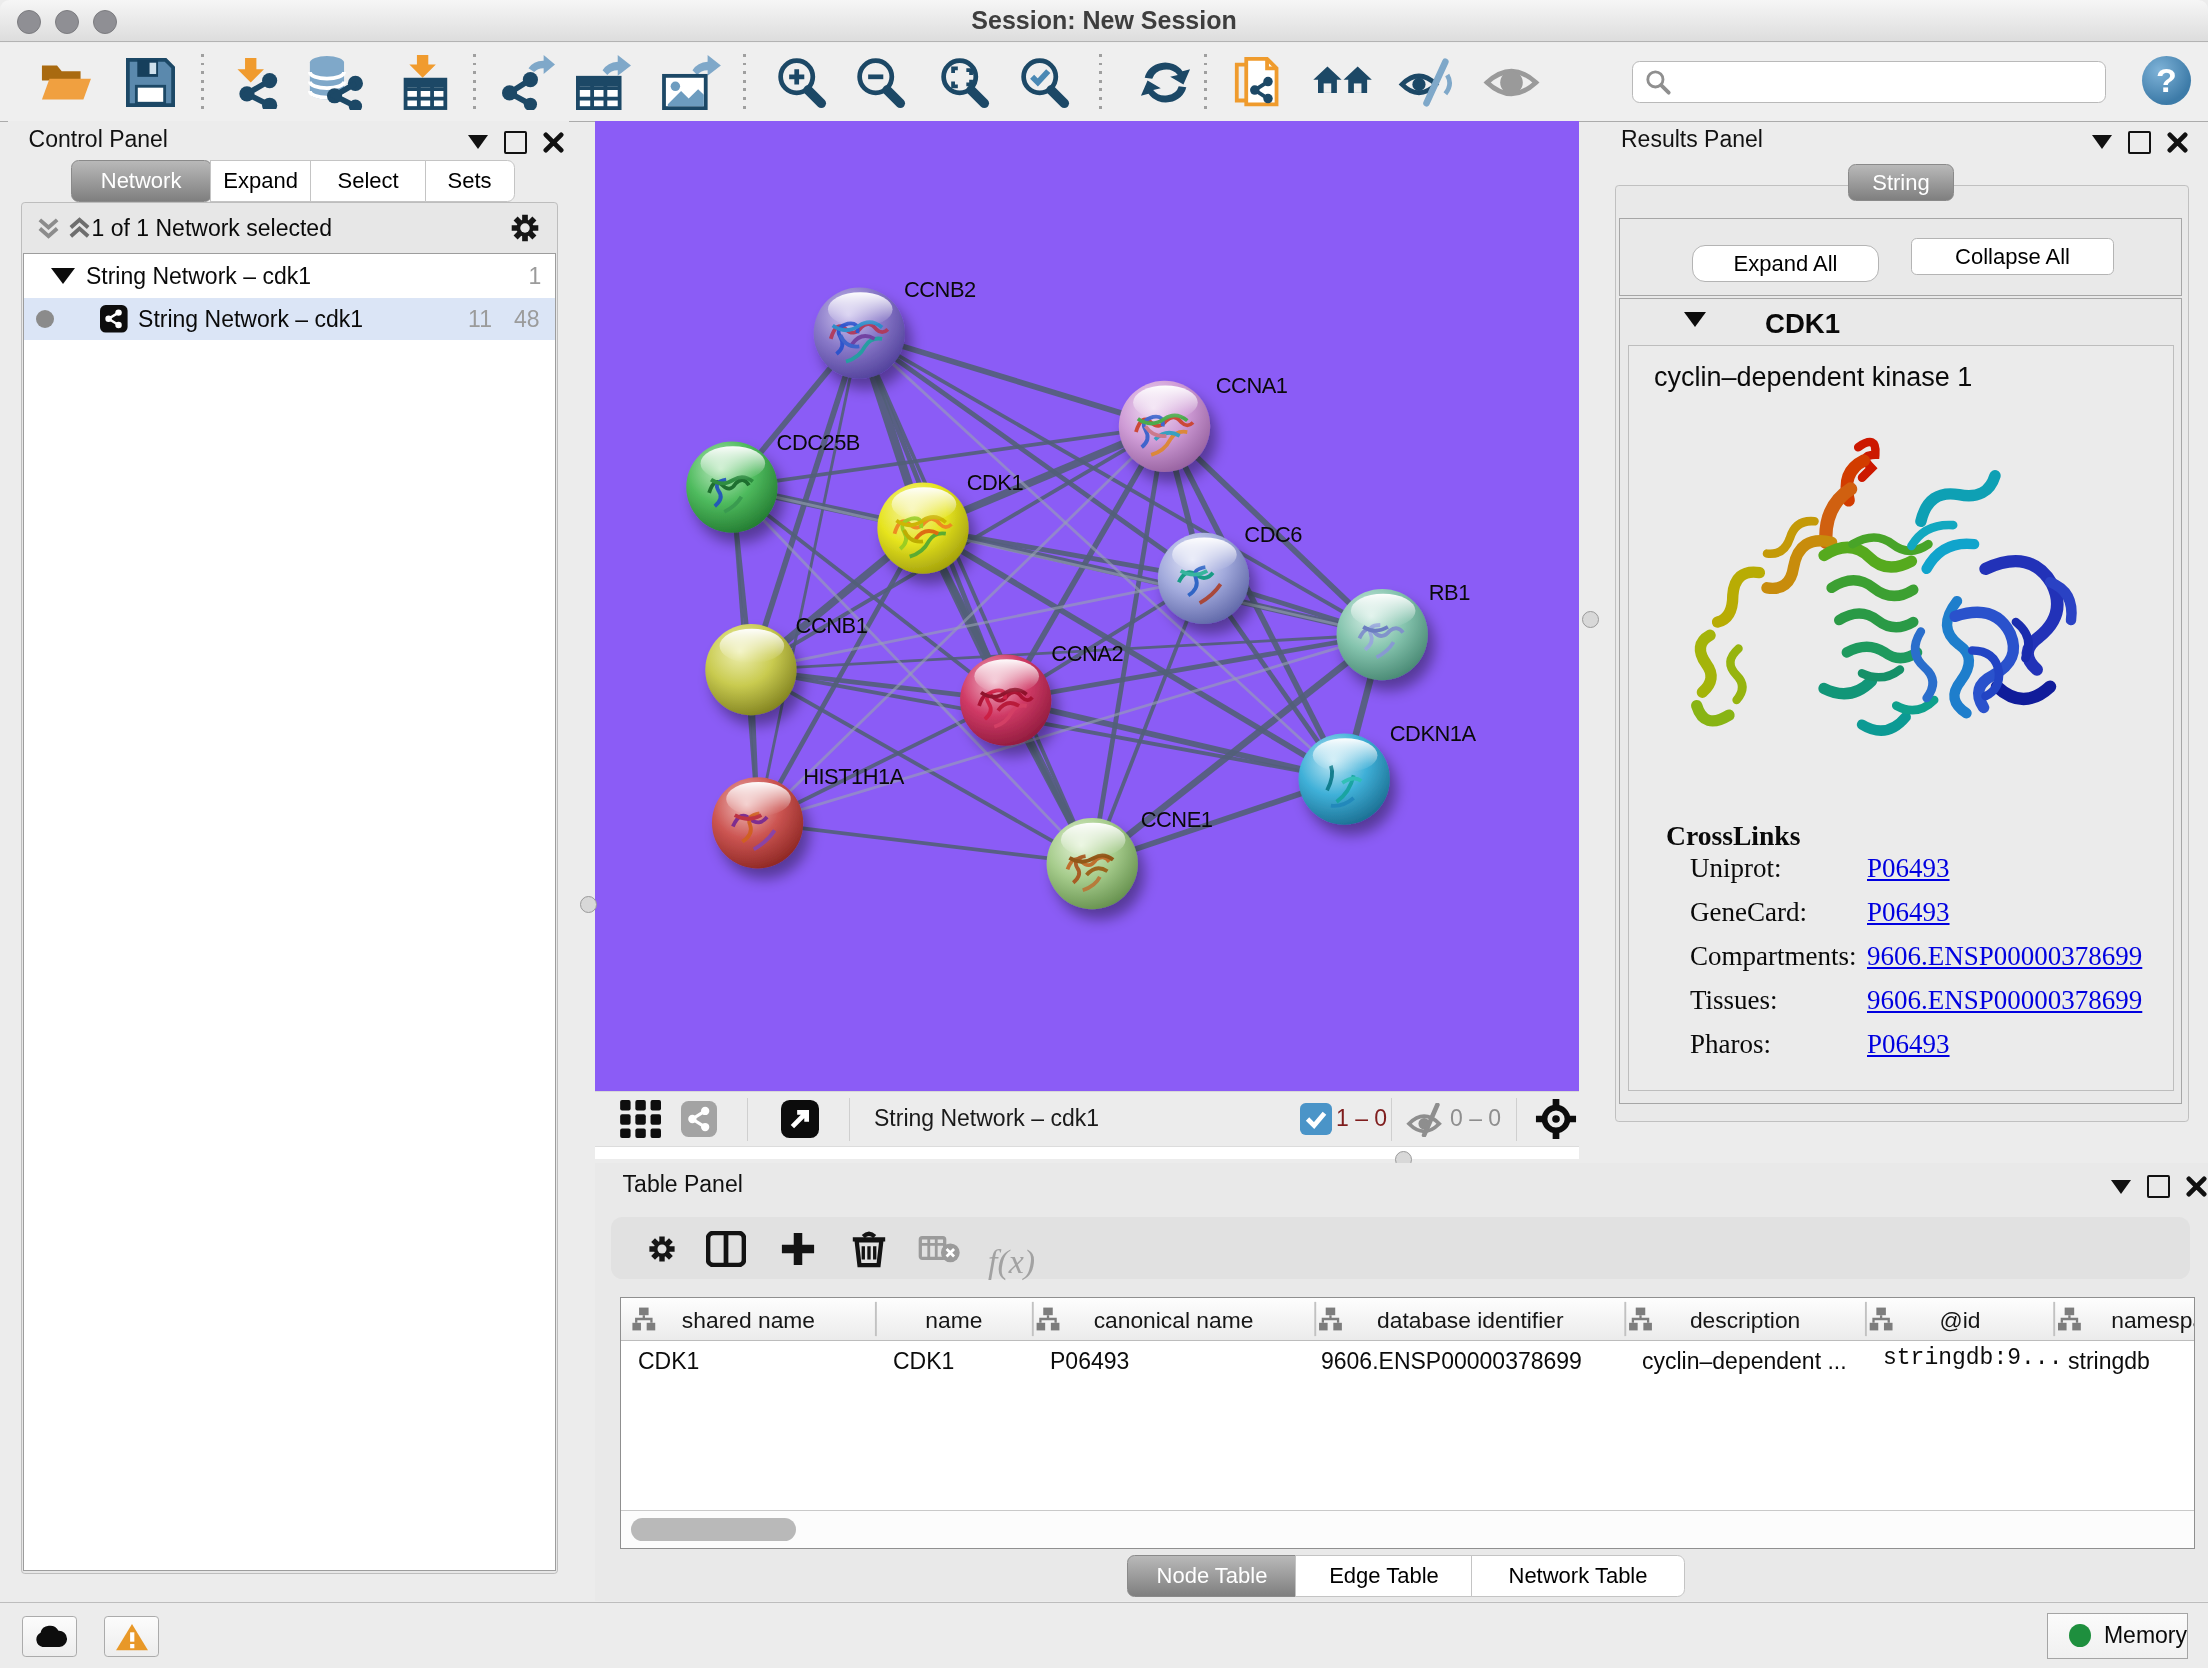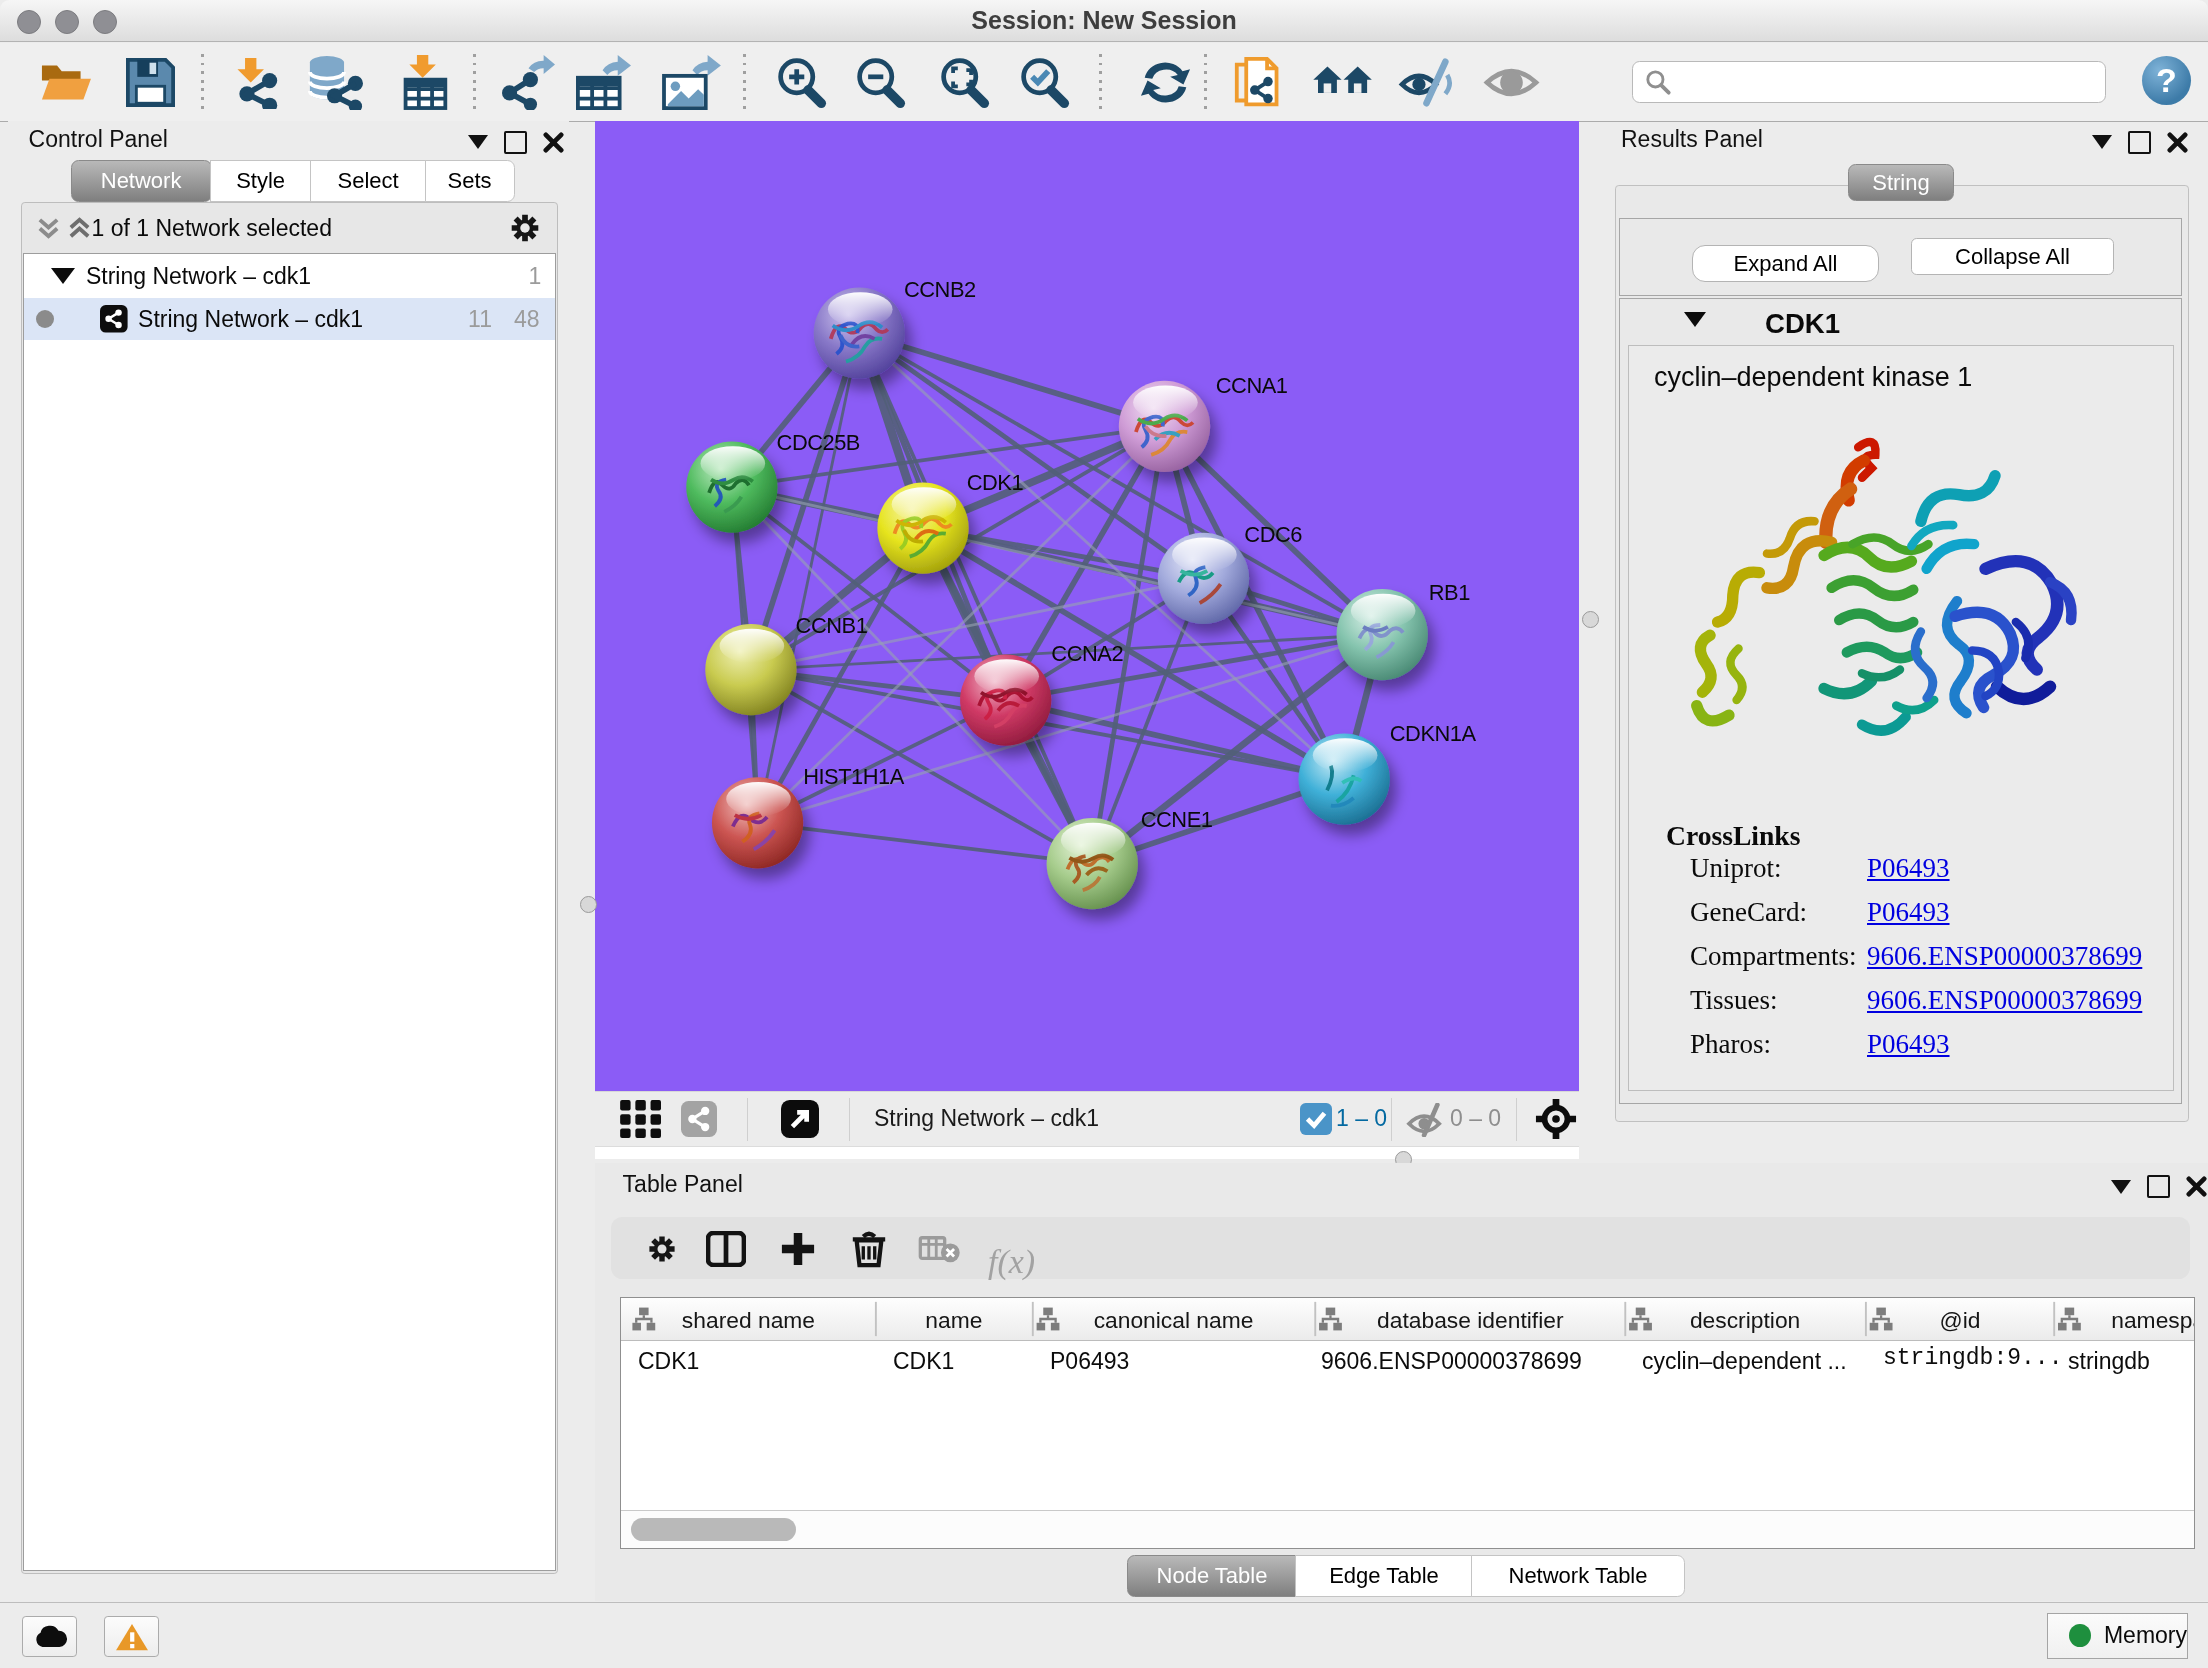--- a/index.html
+++ b/index.html
@@ -235,21 +235,21 @@
     <div class="abs phead" style="left:21px;top:4.8px;">Control Panel</div>
     <div class="winbtns" style="left:460px;top:9.5px;">
       <div class="wb-tri"></div>
       <div class="wb-sq"></div>
       <svg width="21" height="21" viewBox="0 0 22 22">
         <path d="M3 3 L19 19 M19 3 L3 19" stroke="#111" stroke-width="5" stroke-linecap="round"></path>
       </svg>
     </div>
 
     <div class="tabbtn tabsel" style="left:63px;top:39px;width:139px;border-radius:7.6px;">Network</div>
-    <div class="tabbtn" style="left:202px;top:39px;width:100px;">Style</div>
+    <div class="tabbtn" style="left:202px;top:39px;width:100px;">Expand</div>
     <div class="tabbtn" style="left:302px;top:39px;width:115px;">Select</div>
     <div class="tabbtn" style="left:417px;top:39px;width:88px;border-radius:0 7.6px 7.6px 0;">Sets</div>
 
     <div class="abs" style="left:13.3px;top:81px;width:535px;height:1370px;background:#e7e7e7;
          border:1.9px solid #bdbdbd;border-radius:3.8px;"></div>
 
     <div class="abs" style="left:15px;top:83px;width:531px;height:48px;display:flex;align-items:center;">
       <svg width="25" height="25" viewBox="0 0 26 26" style="margin-left:13.3px;">
         <path d="M4 4 l9 8 9 -8 M4 13 l9 8 9 -8" stroke="#8c8c8c" stroke-width="4" fill="none"></path>
       </svg>
@@ -571,21 +571,21 @@
     <svg width="38" height="38" viewBox="0 0 40 40" style="position:absolute;left:186px;top:7.6px;">
       <rect x="0" y="0" width="40" height="40" rx="9" fill="#0c0c0c"></rect>
       <path d="M12 28 L26 14 M17 13 h10 v10" stroke="#ffffff" stroke-width="5" fill="none"></path>
     </svg>
     <div style="position:absolute;left:254px;top:5.7px;height:43px;border-left:1.9px solid #cfcfcf;"></div>
     <div style="position:absolute;left:279px;top:13.3px;font-size:23px;color:#1a1a1a;">String Network – cdk1</div>
     <svg width="32" height="32" viewBox="0 0 34 34" style="position:absolute;left:705px;top:11.4px;">
       <rect x="0" y="0" width="34" height="34" rx="6" fill="#4a94c8"></rect>
       <path d="M8 17 l7 7 L26 11" stroke="#ffffff" stroke-width="5" fill="none"></path>
     </svg>
-    <div style="position:absolute;left:741px;top:13.3px;font-size:23px;color:#0369a1;">1 – 0</div>
+    <div style="position:absolute;left:741px;top:13.3px;font-size:23px;color:#7f1d1d;">1 – 0</div>
     <div style="position:absolute;left:796px;top:5.7px;height:43px;border-left:1.9px solid #cfcfcf;"></div>
     <svg width="42" height="34" viewBox="0 0 44 36" style="position:absolute;left:810px;top:11.4px;">
       <path d="M4 22 Q20 6 36 22 Q20 38 4 22 z" fill="none" stroke="#8e8e8e" stroke-width="4"></path>
       <circle cx="20" cy="22" r="6" fill="#8e8e8e"></circle>
       <path d="M34 2 L20 34" stroke="#8e8e8e" stroke-width="5" stroke-linecap="round"></path>
     </svg>
     <div style="position:absolute;left:855px;top:13.3px;font-size:23px;color:#8e8e8e;">0 – 0</div>
     <div style="position:absolute;left:921px;top:5.7px;height:43px;border-left:1.9px solid #cfcfcf;"></div>
     <svg width="42" height="42" viewBox="0 0 44 44" style="position:absolute;left:940px;top:5.7px;">
       <circle cx="22" cy="22" r="12" fill="none" stroke="#0c0c0c" stroke-width="6"></circle>

